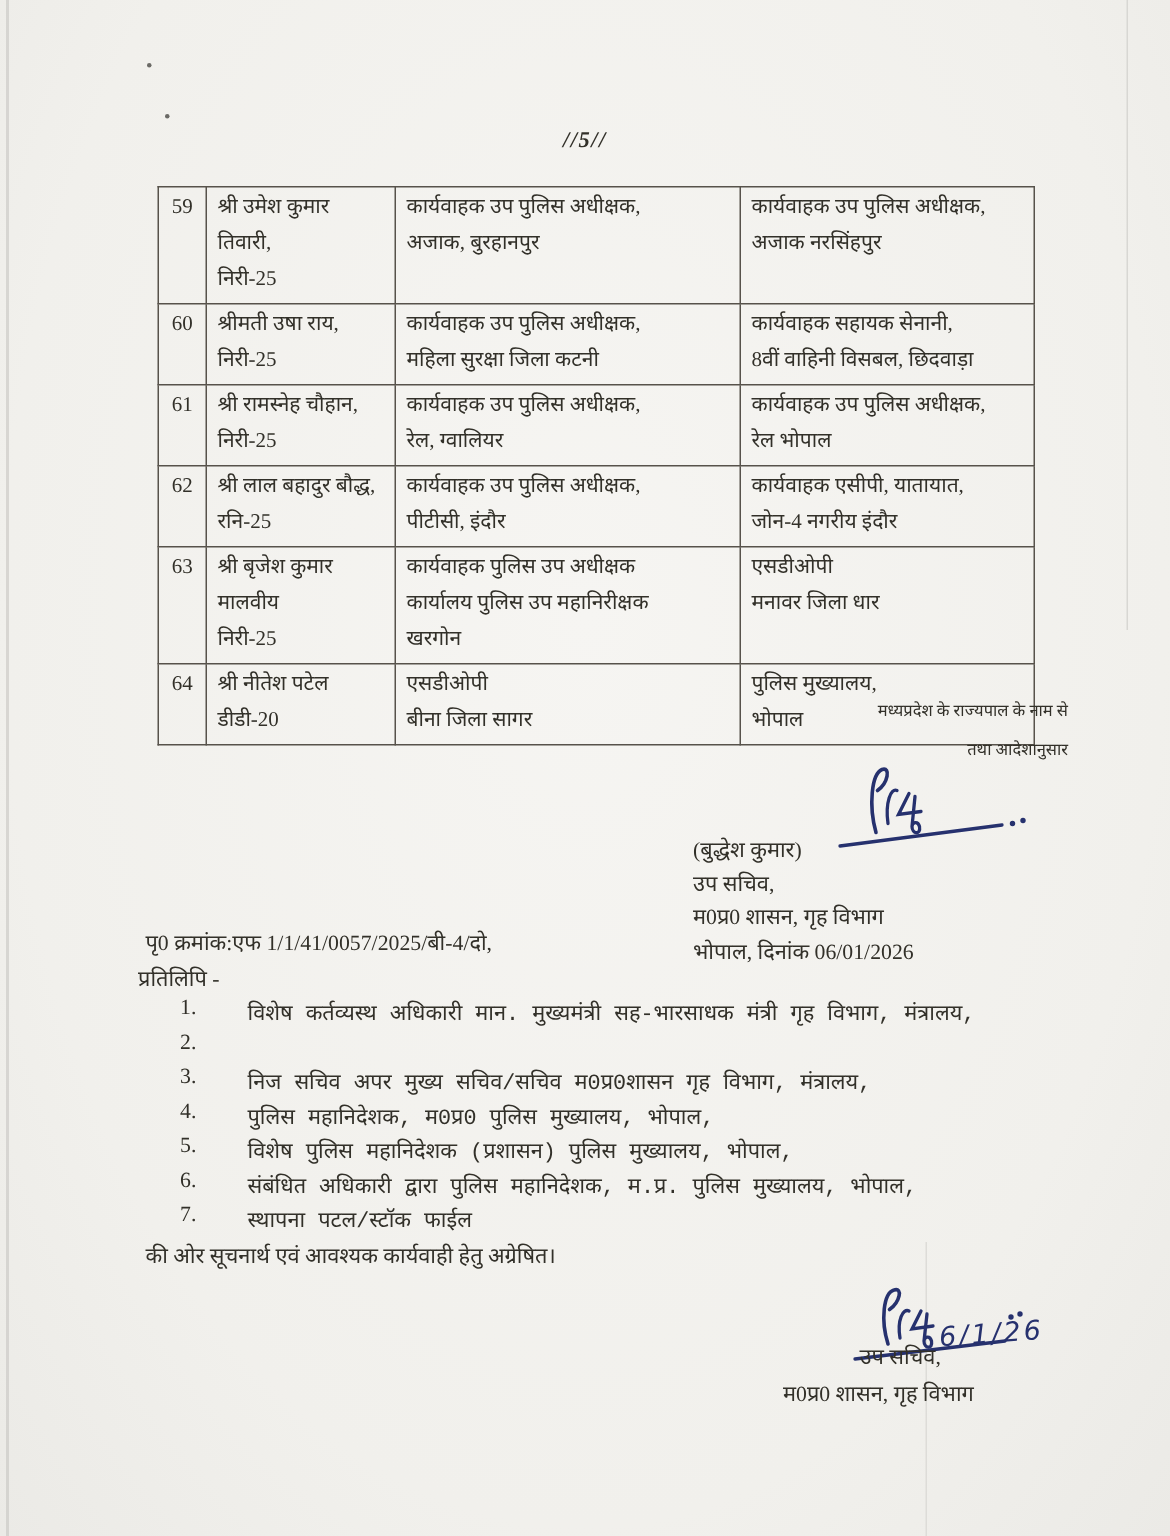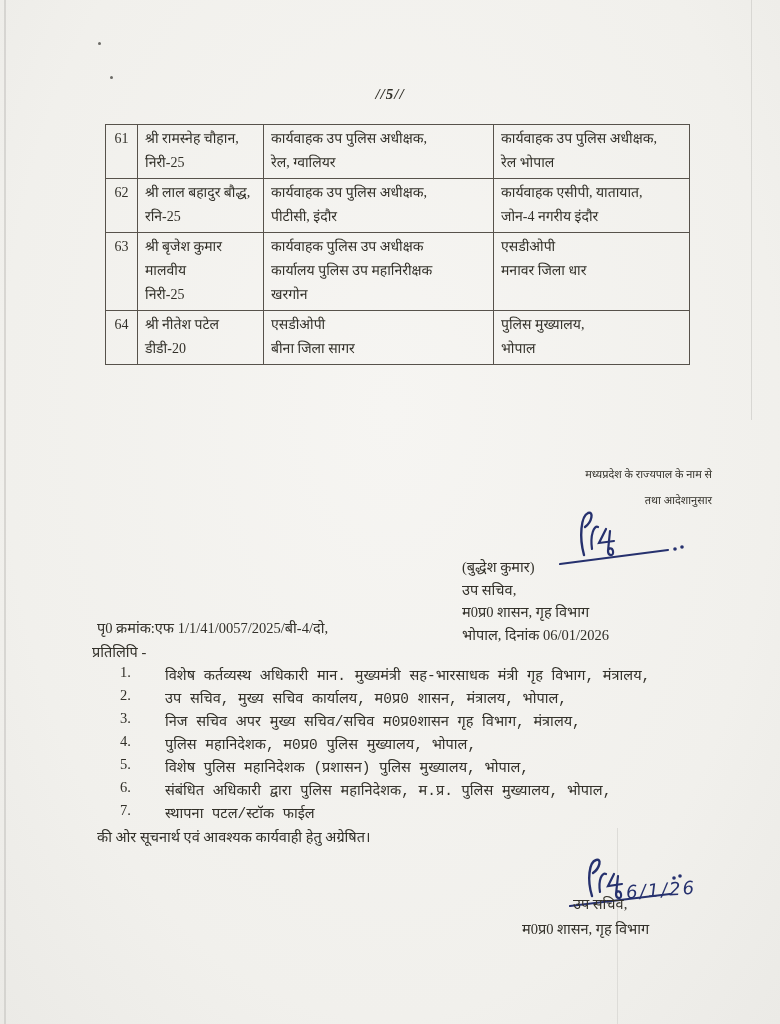--- a/index.html
+++ b/index.html
@@ -95,20 +95,37 @@
   <div class="page-number">//5//</div>
 
   <table class="transfer">
     <colgroup>
       <col style="width:32px">
         <col style="width:126px">
         <col style="width:230px">
         <col style="width:196px">
     </colgroup>
     <tbody>
+      <tr style="height:52px">
+        <td class="sno">59</td>
+        <td>श्री उमेश कुमार तिवारी,
+निरी-25</td>
+        <td>कार्यवाहक उप पुलिस अधीक्षक,
+अजाक, बुरहानपुर</td>
+        <td>कार्यवाहक उप पुलिस अधीक्षक,
+अजाक नरसिंहपुर</td>
+      </tr>
+      <tr style="height:53px">
+        <td class="sno">60</td>
+        <td>श्रीमती उषा राय, निरी-25</td>
+        <td>कार्यवाहक उप पुलिस अधीक्षक,
+महिला सुरक्षा जिला कटनी</td>
+        <td>कार्यवाहक सहायक सेनानी,
+8वीं वाहिनी विसबल, छिदवाड़ा</td>
+      </tr>
       <tr style="height:49px">
         <td class="sno">61</td>
         <td>श्री रामस्नेह चौहान,
 निरी-25</td>
         <td>कार्यवाहक उप पुलिस अधीक्षक,
 रेल, ग्वालियर</td>
         <td>कार्यवाहक उप पुलिस अधीक्षक,
 रेल भोपाल</td>
       </tr>
       <tr style="height:50px">
@@ -167,21 +184,20 @@
   <div class="ref-line">पृ0 क्रमांक:एफ 1/1/41/0057/2025/बी-4/दो,</div>
   <div class="copy-label">प्रतिलिपि -</div>
 
   <div class="copy-list">
     <div class="copy-item">
       <span class="num">1.</span>
       <span class="txt">विशेष कर्तव्यस्थ अधिकारी मान. मुख्यमंत्री सह-भारसाधक मंत्री गृह विभाग, मंत्रालय,</span>
     </div>
     <div class="copy-item">
       <span class="num">2.</span>
-      <span class="txt">उप सचिव, मुख्य सचिव कार्यालय, म0प्र0 शासन, मंत्रालय, भोपाल,</span>
     </div>
     <div class="copy-item">
       <span class="num">3.</span>
       <span class="txt">निज सचिव अपर मुख्य सचिव/सचिव म0प्र0शासन गृह विभाग, मंत्रालय,</span>
     </div>
     <div class="copy-item">
       <span class="num">4.</span>
       <span class="txt">पुलिस महानिदेशक, म0प्र0 पुलिस मुख्यालय, भोपाल,</span>
     </div>
     <div class="copy-item">

